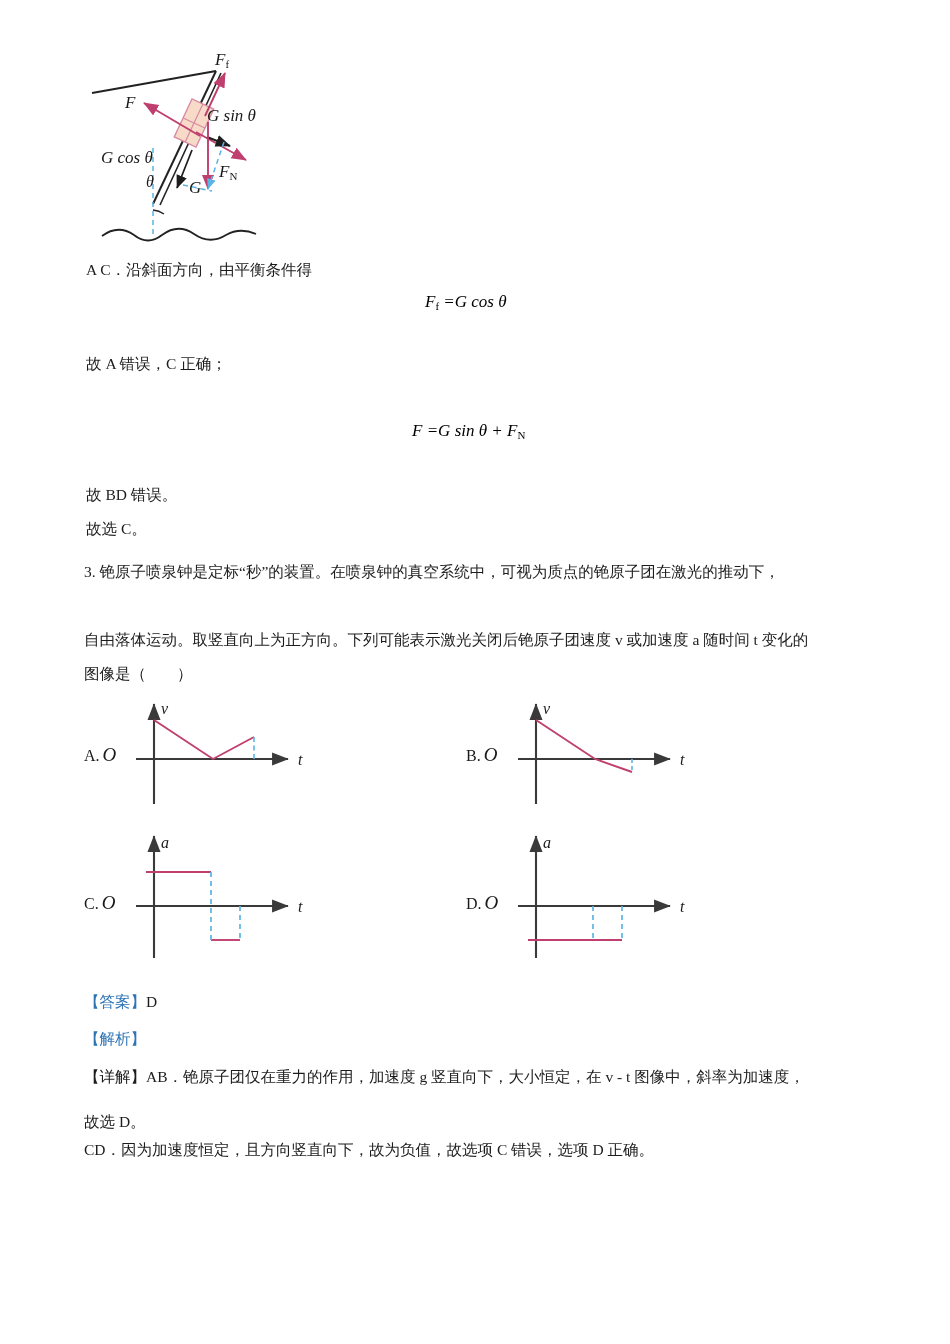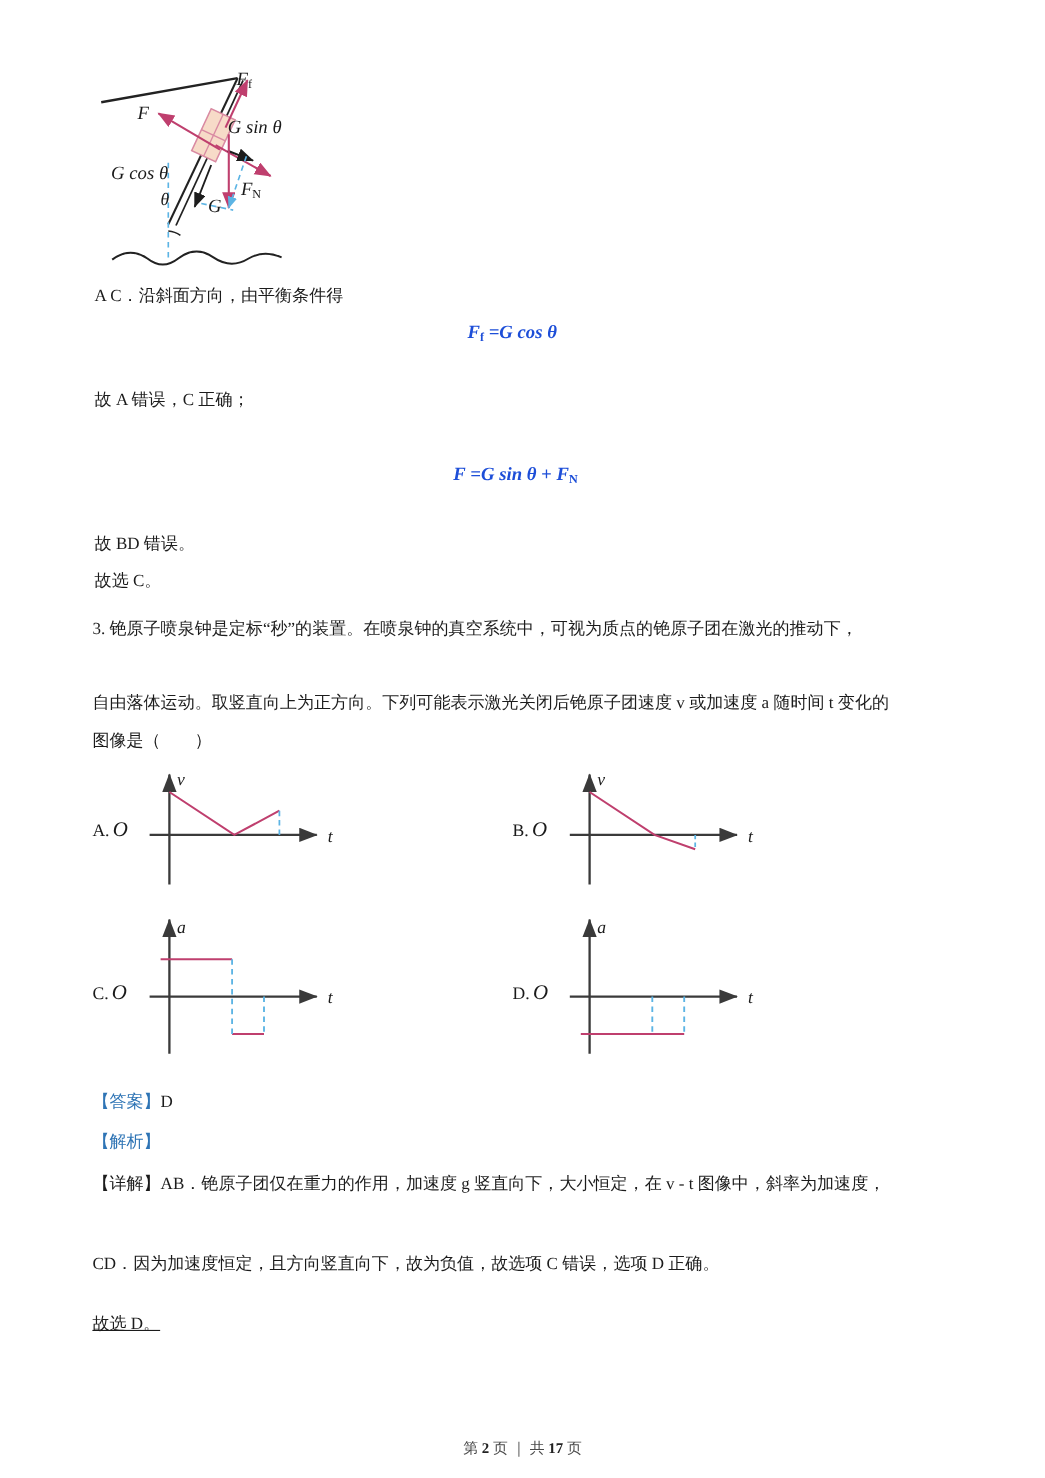--- a/index.html
+++ b/index.html
@@ -34,23 +34,22 @@
     font-size: 15.5px;
     line-height: 34px;
     color: #1c1c1c;
     white-space: nowrap;
   }
   .eq {
     position: absolute;
     font-family: "Liberation Serif", "DejaVu Serif", serif;
     font-style: normal;
     font-size: 17px;
-    color: #1d4ed8;
+    color: #000000;
     white-space: nowrap;
-    font-weight: bold;
   }
   .eq i { font-family: "Liberation Serif", serif; font-style: italic; }
   .eq .sub {
     font-size: 11px;
     vertical-align: -3px;
     font-style: normal;
   }
 
   .blue-label { color: #2e74b5; }
 
@@ -130,21 +129,21 @@
 
       <line x1="140" y1="104" x2="124" y2="151" stroke="#5cb4e4" stroke-width="1.5" stroke-dasharray="5,4" marker-end="url(#ahb)"></line>
       <line x1="99" y1="147" x2="128" y2="153" stroke="#5cb4e4" stroke-width="1.5" stroke-dasharray="5,4"></line>
 
       <line x1="69" y1="110" x2="69" y2="198" stroke="#5cb4e4" stroke-width="1.5" stroke-dasharray="5,4"></line>
 
       <path d="M 69 172 A 22 22 0 0 1 80 176" stroke="#222" stroke-width="1.4" fill="none"></path>
     </svg>
 
     
-    <div style="position:absolute;left:131px;top:24px;font-size:17px;font-style:italic;">
+    <div style="position:absolute;left:131px;top:12px;font-size:17px;font-style:italic;">
       <span>F</span><span style="font-size:11px;font-style:normal;vertical-align:-3px;">f</span>
     </div>
     <div style="position:absolute;left:41px;top:55px;font-size:17px;font-style:italic;">F</div>
     <div style="position:absolute;left:123px;top:68px;font-size:17px;font-style:italic;white-space:nowrap;">G sin θ</div>
     <div style="position:absolute;left:135px;top:96px;font-size:17px;font-style:italic;margin-top:28px;">
       <span>F</span><span style="font-size:11px;font-style:normal;vertical-align:-3px;">N</span>
     </div>
     <div style="position:absolute;left:17px;top:110px;font-size:17px;font-style:italic;white-space:nowrap;">G cos θ</div>
     <div style="position:absolute;left:62px;top:135px;font-size:16px;font-style:italic;">θ</div>
     <div style="position:absolute;left:105px;top:140px;font-size:17px;font-style:italic;">G</div>
@@ -258,23 +257,16 @@
 
   <div class="txt" style="left:84px; top:985px;">
     <span class="blue-label">【答案】</span><span>D</span>
   </div>
   <div class="txt blue-label" style="left:84px; top:1022px;">【解析】</div>
 
   <div class="txt" style="left:84px; top:1060px;">
     <span>【详解】</span><span>AB．铯原子团仅在重力的作用，加速度 g 竖直向下，大小恒定，在 v - t 图像中，斜率为加速度，</span>
   </div>
   <div class="txt" style="left:84px; top:1133px;">CD．因为加速度恒定，且方向竖直向下，故为负值，故选项 C 错误，选项 D 正确。</div>
-  <div class="txt" style="left:84px; top:1187px;text-decoration:underline;">故选 D。</div>
-
-  <div class="footer">
-    <span>第</span>
-    <span class="pg">2</span>
-    <span>页 ｜ 共</span>
-    <span class="pg">17</span>
-    <span>页</span>
-  </div>
+  <div class="txt" style="left:84px; top:1105px;">故选 D。</div>
+
 
 </div>
 
 </body></html>

